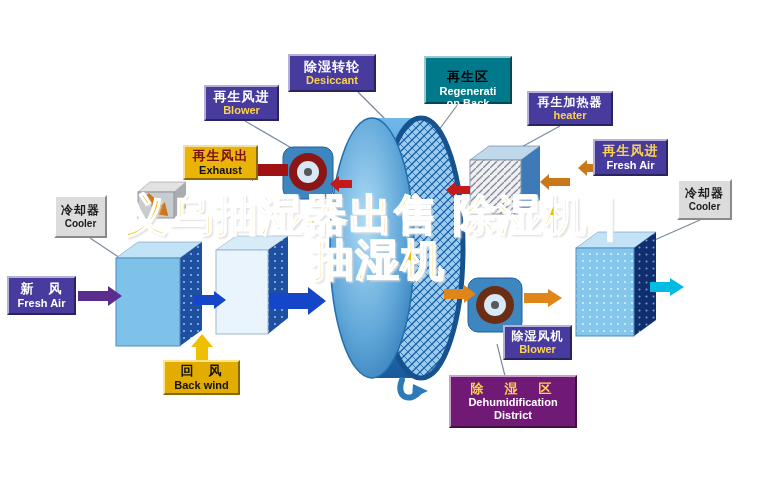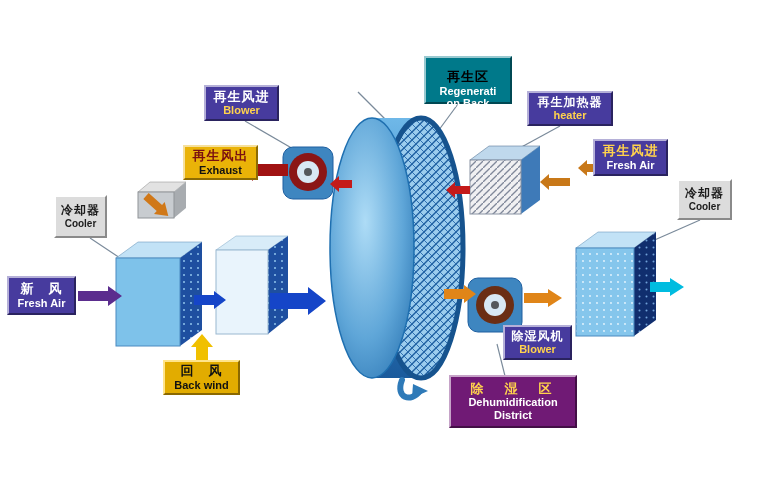--- a/index.html
+++ b/index.html
@@ -158,20 +158,24 @@
       <polygon points="650,282 670,282 670,278 684,287 670,296 670,292 650,292" fill="#00BCE0"></polygon>
       <polygon points="288,164 253,164 253,159 240,170 253,181 253,176 288,176" fill="#A01212"></polygon>
       <polygon points="352,180 339,180 339,176 330,184 339,192 339,188 352,188" fill="#C41A1A"></polygon>
       <polygon points="470,186 455,186 455,182 446,190 455,198 455,194 470,194" fill="#C41A1A"></polygon>
       <polygon points="570,178 549,178 549,174 540,182 549,190 549,186 570,186" fill="#C87818"></polygon>
       <polygon points="604,164 587,164 587,160 578,168 587,176 587,172 604,172" fill="#C87818"></polygon>
       <polygon points="196,374 196,347 191,347 202,334 213,347 208,347 208,374" fill="#F0C000"></polygon>
     </g>
   </svg>
 
+  <div class="label lab-purple" style="left:288px;top:54px;width:88px;height:38px">
+    <span class="zh">除湿转轮</span>
+    <span class="en">Desiccant</span>
+  </div>
 
   <div class="label lab-teal" style="left:424px;top:56px;width:88px;height:48px">
     <span class="zh">再生区</span>
     <span class="en">Regenerati</span>
     <span class="en">on Back</span>
   </div>
 
   <div class="label lab-purple" style="left:204px;top:85px;width:75px;height:36px">
     <span class="zh">再生风进</span>
     <span class="en">Blower</span>
@@ -217,14 +221,18 @@
     <span class="zh" style="font-size:12px">除湿风机</span>
     <span class="en">Blower</span>
   </div>
 
   <div class="label lab-green" style="left:449px;top:375px;width:128px;height:53px">
     <span class="zh">除　湿　区</span>
     <span class="en">Dehumidification</span>
     <span class="en">District</span>
   </div>
 
+  <div class="watermark">
+    <div>义乌抽湿器出售 除湿机｜</div>
+    <div>抽湿机</div>
+  </div>
 
 </div>
 
 </body></html>

